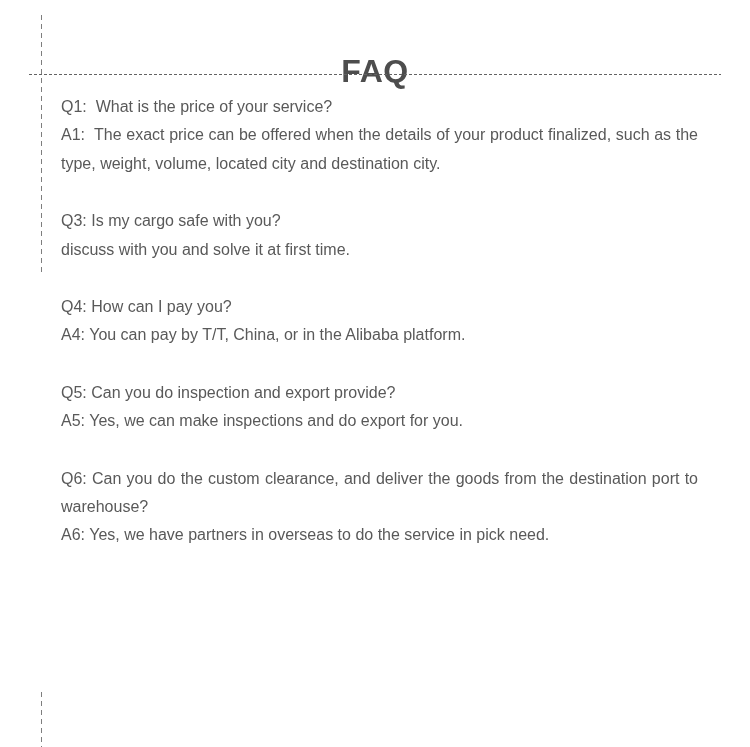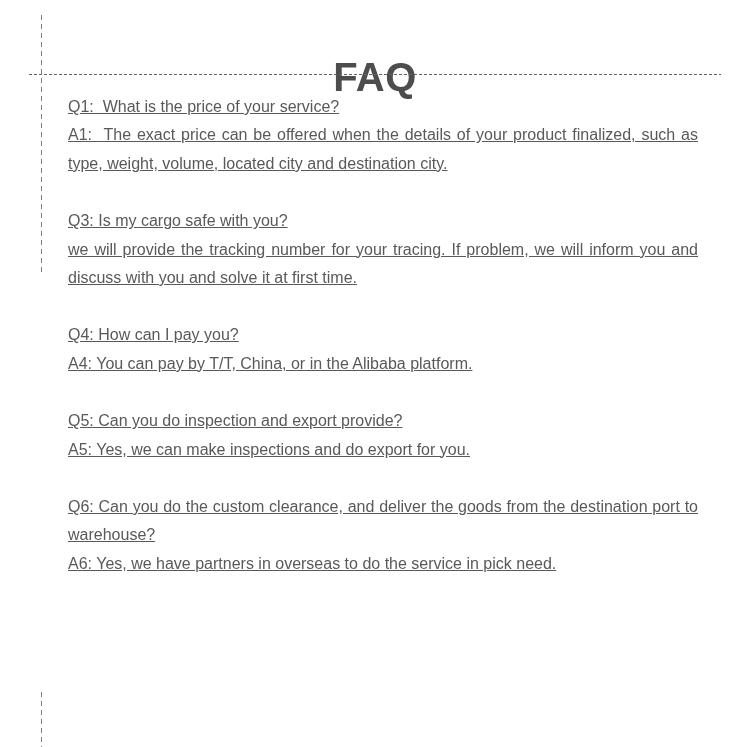--- a/index.html
+++ b/index.html
@@ -23,35 +23,35 @@
     position: absolute;
     top: 74px; left: 29px; width: 692px; height: 1px;
     background: repeating-linear-gradient(to right, #636363 0 3px, transparent 3px 5px);
   }
 
   
   .page-title {
     position: absolute;
     top: 34px; left: 0; width: 750px;
     text-align: center;
-    font-size: 40px;
+    font-size: 32px;
     line-height: 32px;
     font-weight: bold;
     letter-spacing: 0.5px;
     color: #4d4d4d;
   }
 
   
   .faq-body {
     position: absolute;
     top: 93px; left: 52px; width: 646px;
     color: #595959;
     font-size: 16px;
   }
-  .faq-section { margin: 0 0 29px 16px; text-decoration: underline; }
+  .faq-section { margin: 0 0 29px 9px; }
   .line {
     height: 28.4px;
     line-height: 28.4px;
     white-space: nowrap;
     text-align: left;
   }
   .line.j {
     white-space: normal;
     text-align: justify;
     text-align-last: justify;
@@ -72,21 +72,20 @@
 
   <div class="faq-section">
     <div class="line">Q1:&nbsp; What is the price of your service?</div>
     <div class="line j">A1:&nbsp; The exact price can be offered when the details of your product finalized, such as the</div>
     <div class="line">type, weight, volume, located city and destination city.</div>
   </div>
 
 
   <div class="faq-section">
     <div class="line">Q3: Is my cargo safe with you?</div>
-    <div class="line j">we will provide the tracking number for your tracing. If problem, we will inform you and</div>
     <div class="line">discuss with you and solve it at first time.</div>
   </div>
 
   <div class="faq-section">
     <div class="line">Q4: How can I pay you?</div>
     <div class="line">A4: You can pay by T/T, China, or in the Alibaba platform.</div>
   </div>
 
   <div class="faq-section">
     <div class="line">Q5: Can you do inspection and export provide?</div>

